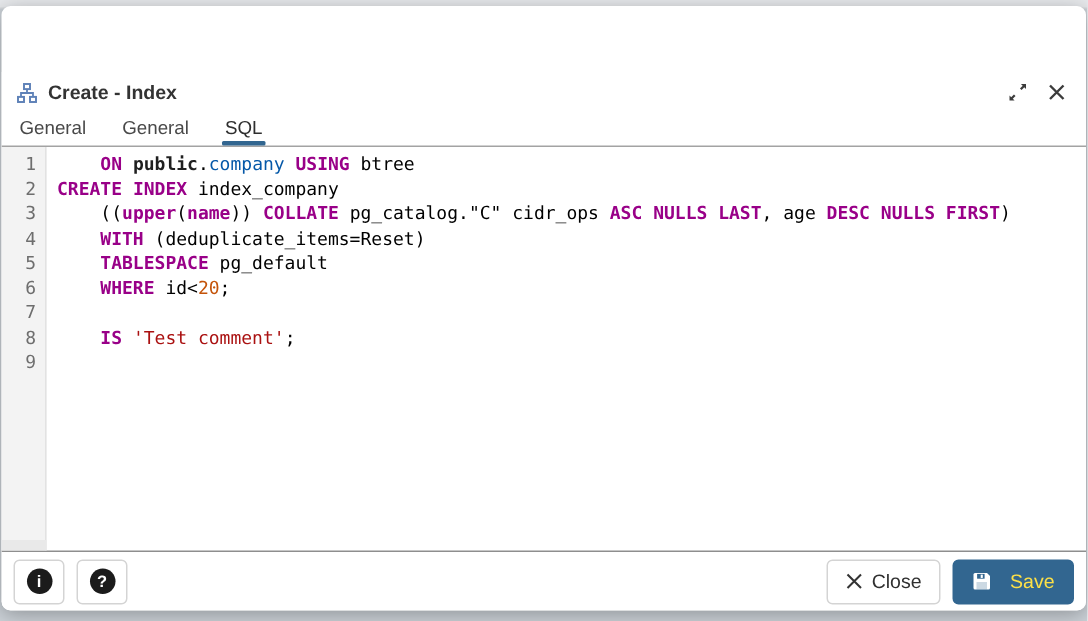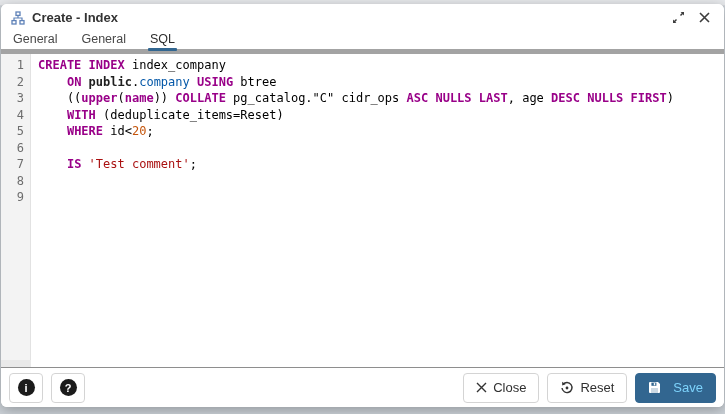--- a/index.html
+++ b/index.html
@@ -15,33 +15,33 @@
   }
   .dialog {
     position:absolute; top:4px; left:1px; right:1px; bottom:7px;
     background:#ffffff; border-radius:6px;
     box-shadow:0 3px 14px rgba(0,0,0,.3);
     display:flex; flex-direction:column; overflow:hidden;
   }
   
   .dlg-header {
     height:27px; display:flex; align-items:center;
-    padding:0 10px; background:#fff;
+    padding:0 10px; background:#fff;margin-top:44px;
   }
   .dlg-title { font-size:13px; font-weight:bold; color:#333; margin-left:7px; }
   .dlg-header .spacer { flex:1; }
   .win-btn {
     width:20px; height:20px; border:none; background:transparent;
     display:flex; align-items:center; justify-content:center;
     cursor:pointer; color:#3c3c3c; margin-left:6px;
   }
   
   .tab-bar {
-    height:23px; display:flex; align-items:center;
-    padding:0 0 0 10px; background:#fff; border-bottom:5px solid #a3a3a3;
+    height:23px; display:flex; align-items:flex-end;
+    padding:0 0 0 10px; background:#fff; border-bottom:1px solid #a3a3a3;
   }
   .tab {
     border:none; background:transparent; cursor:pointer;
     font-family:"Liberation Sans", sans-serif;
     font-size:12.5px; color:#484848;
     padding:3px 2px 5px 2px; margin-right:20px; position:relative;
   }
   .tab.active { color:#2e2e2e; }
   .tab.active::after {
     content:""; position:absolute; left:0; right:0; bottom:0;
@@ -77,21 +77,21 @@
     padding:0 8px; gap:8px;
   }
   .btn {
     height:30px; background:#fff; border:1px solid #d4d4d4; border-radius:4px;
     display:inline-flex; align-items:center; justify-content:center; gap:6px;
     font-family:"Liberation Sans", sans-serif; font-size:13px; color:#303030;
     padding:0 12px; cursor:pointer;
   }
   .btn-icon-only { width:34px; padding:0; }
   .btn-primary {
-    background:#326690; border-color:#326690; color:#7dd3fc;gap:12px;
+    background:#326690; border-color:#326690; color:#fde047;gap:12px;
   }
   .dlg-footer .spacer { flex:1; }
   .glyph-circle {
     width:17px; height:17px; border-radius:50%; background:#1b1b1b;
     color:#fff; font-size:11px; font-weight:bold;
     display:flex; align-items:center; justify-content:center;
   }
   svg { display:block; }
 </style>
 </head>
@@ -139,24 +139,25 @@
         <div>2</div>
         <div>3</div>
         <div>4</div>
         <div>5</div>
         <div>6</div>
         <div>7</div>
         <div>8</div>
         <div>9</div>
       </div>
     <div class="code-pane">
+        <div class="code-line"><span class="tk-p">    </span><span class="tk-k">ON</span><span class="tk-p"> </span><span class="tk-sch">public</span><span class="tk-p">.</span><span class="tk-rel">company</span><span class="tk-p"> </span><span class="tk-k">USING</span><span class="tk-p"> btree</span></div>
         <div class="code-line"><span class="tk-k">CREATE</span><span class="tk-p"> </span><span class="tk-k">INDEX</span><span class="tk-p"> index_company</span></div>
-        <div class="code-line"><span class="tk-p">    </span><span class="tk-k">ON</span><span class="tk-p"> </span><span class="tk-sch">public</span><span class="tk-p">.</span><span class="tk-rel">company</span><span class="tk-p"> </span><span class="tk-k">USING</span><span class="tk-p"> btree</span></div>
         <div class="code-line"><span class="tk-p">    ((</span><span class="tk-k">upper</span><span class="tk-p">(</span><span class="tk-k">name</span><span class="tk-p">)) </span><span class="tk-k">COLLATE</span><span class="tk-p"> pg_catalog."C" cidr_ops </span><span class="tk-k">ASC</span><span class="tk-p"> </span><span class="tk-k">NULLS</span><span class="tk-p"> </span><span class="tk-k">LAST</span><span class="tk-p">, age </span><span class="tk-k">DESC</span><span class="tk-p"> </span><span class="tk-k">NULLS</span><span class="tk-p"> </span><span class="tk-k">FIRST</span><span class="tk-p">)</span></div>
         <div class="code-line"><span class="tk-p">    </span><span class="tk-k">WITH</span><span class="tk-p"> (deduplicate_items=Reset)</span></div>
+        <div class="code-line"><span class="tk-p">    </span><span class="tk-k">TABLESPACE</span><span class="tk-p"> pg_default</span></div>
         <div class="code-line"><span class="tk-p">    </span><span class="tk-k">WHERE</span><span class="tk-p"> id&lt;</span><span class="tk-n">20</span><span class="tk-p">;</span></div>
         <div class="code-line"> </div>
         <div class="code-line"><span class="tk-p">    </span><span class="tk-k">IS</span><span class="tk-p"> </span><span class="tk-s">'Test comment'</span><span class="tk-p">;</span></div>
       </div>
     <div class="scrollbar-filler"></div>
   </div>
 
   <div class="dlg-footer">
     <button class="btn btn-icon-only">
       <span class="glyph-circle">i</span>
@@ -166,30 +167,20 @@
     </button>
     <span class="spacer"></span>
     <button class="btn">
       <span>
         <svg width="11" height="11" viewBox="0 0 11 11" stroke="#333" stroke-width="1.4">
           <path d="M1 1 L10 10 M10 1 L1 10"></path>
         </svg>
       </span>
       <span>Close</span>
     </button>
-    <button class="btn">
-      <span>
-        <svg width="14" height="14" viewBox="0 0 14 14">
-          <path d="M3.1 3.4 A5 5 0 1 1 2 7" fill="none" stroke="#333" stroke-width="1.4"></path>
-          <path d="M2.2 0.8 L2.2 4.4 L5.6 3.2 Z" fill="#333"></path>
-          <circle cx="7" cy="7" r="1.4" fill="#333"></circle>
-        </svg>
-      </span>
-      <span>Reset</span>
-    </button>
     <button class="btn btn-primary">
       <span>
         <svg width="13" height="13" viewBox="0 0 13 13">
           <path d="M1 2 a1 1 0 0 1 1-1 h8 l2 2 v8 a1 1 0 0 1 -1 1 h-9 a1 1 0 0 1 -1 -1 Z" fill="#fff"></path>
           <rect x="3.4" y="1.6" width="5" height="3.2" fill="#326690"></rect>
           <rect x="5.8" y="2.1" width="1.4" height="2.2" fill="#fff"></rect>
           <rect x="3" y="7" width="7" height="5" fill="#326690" opacity="0.25"></rect>
         </svg>
       </span>
       <span>Save</span>

